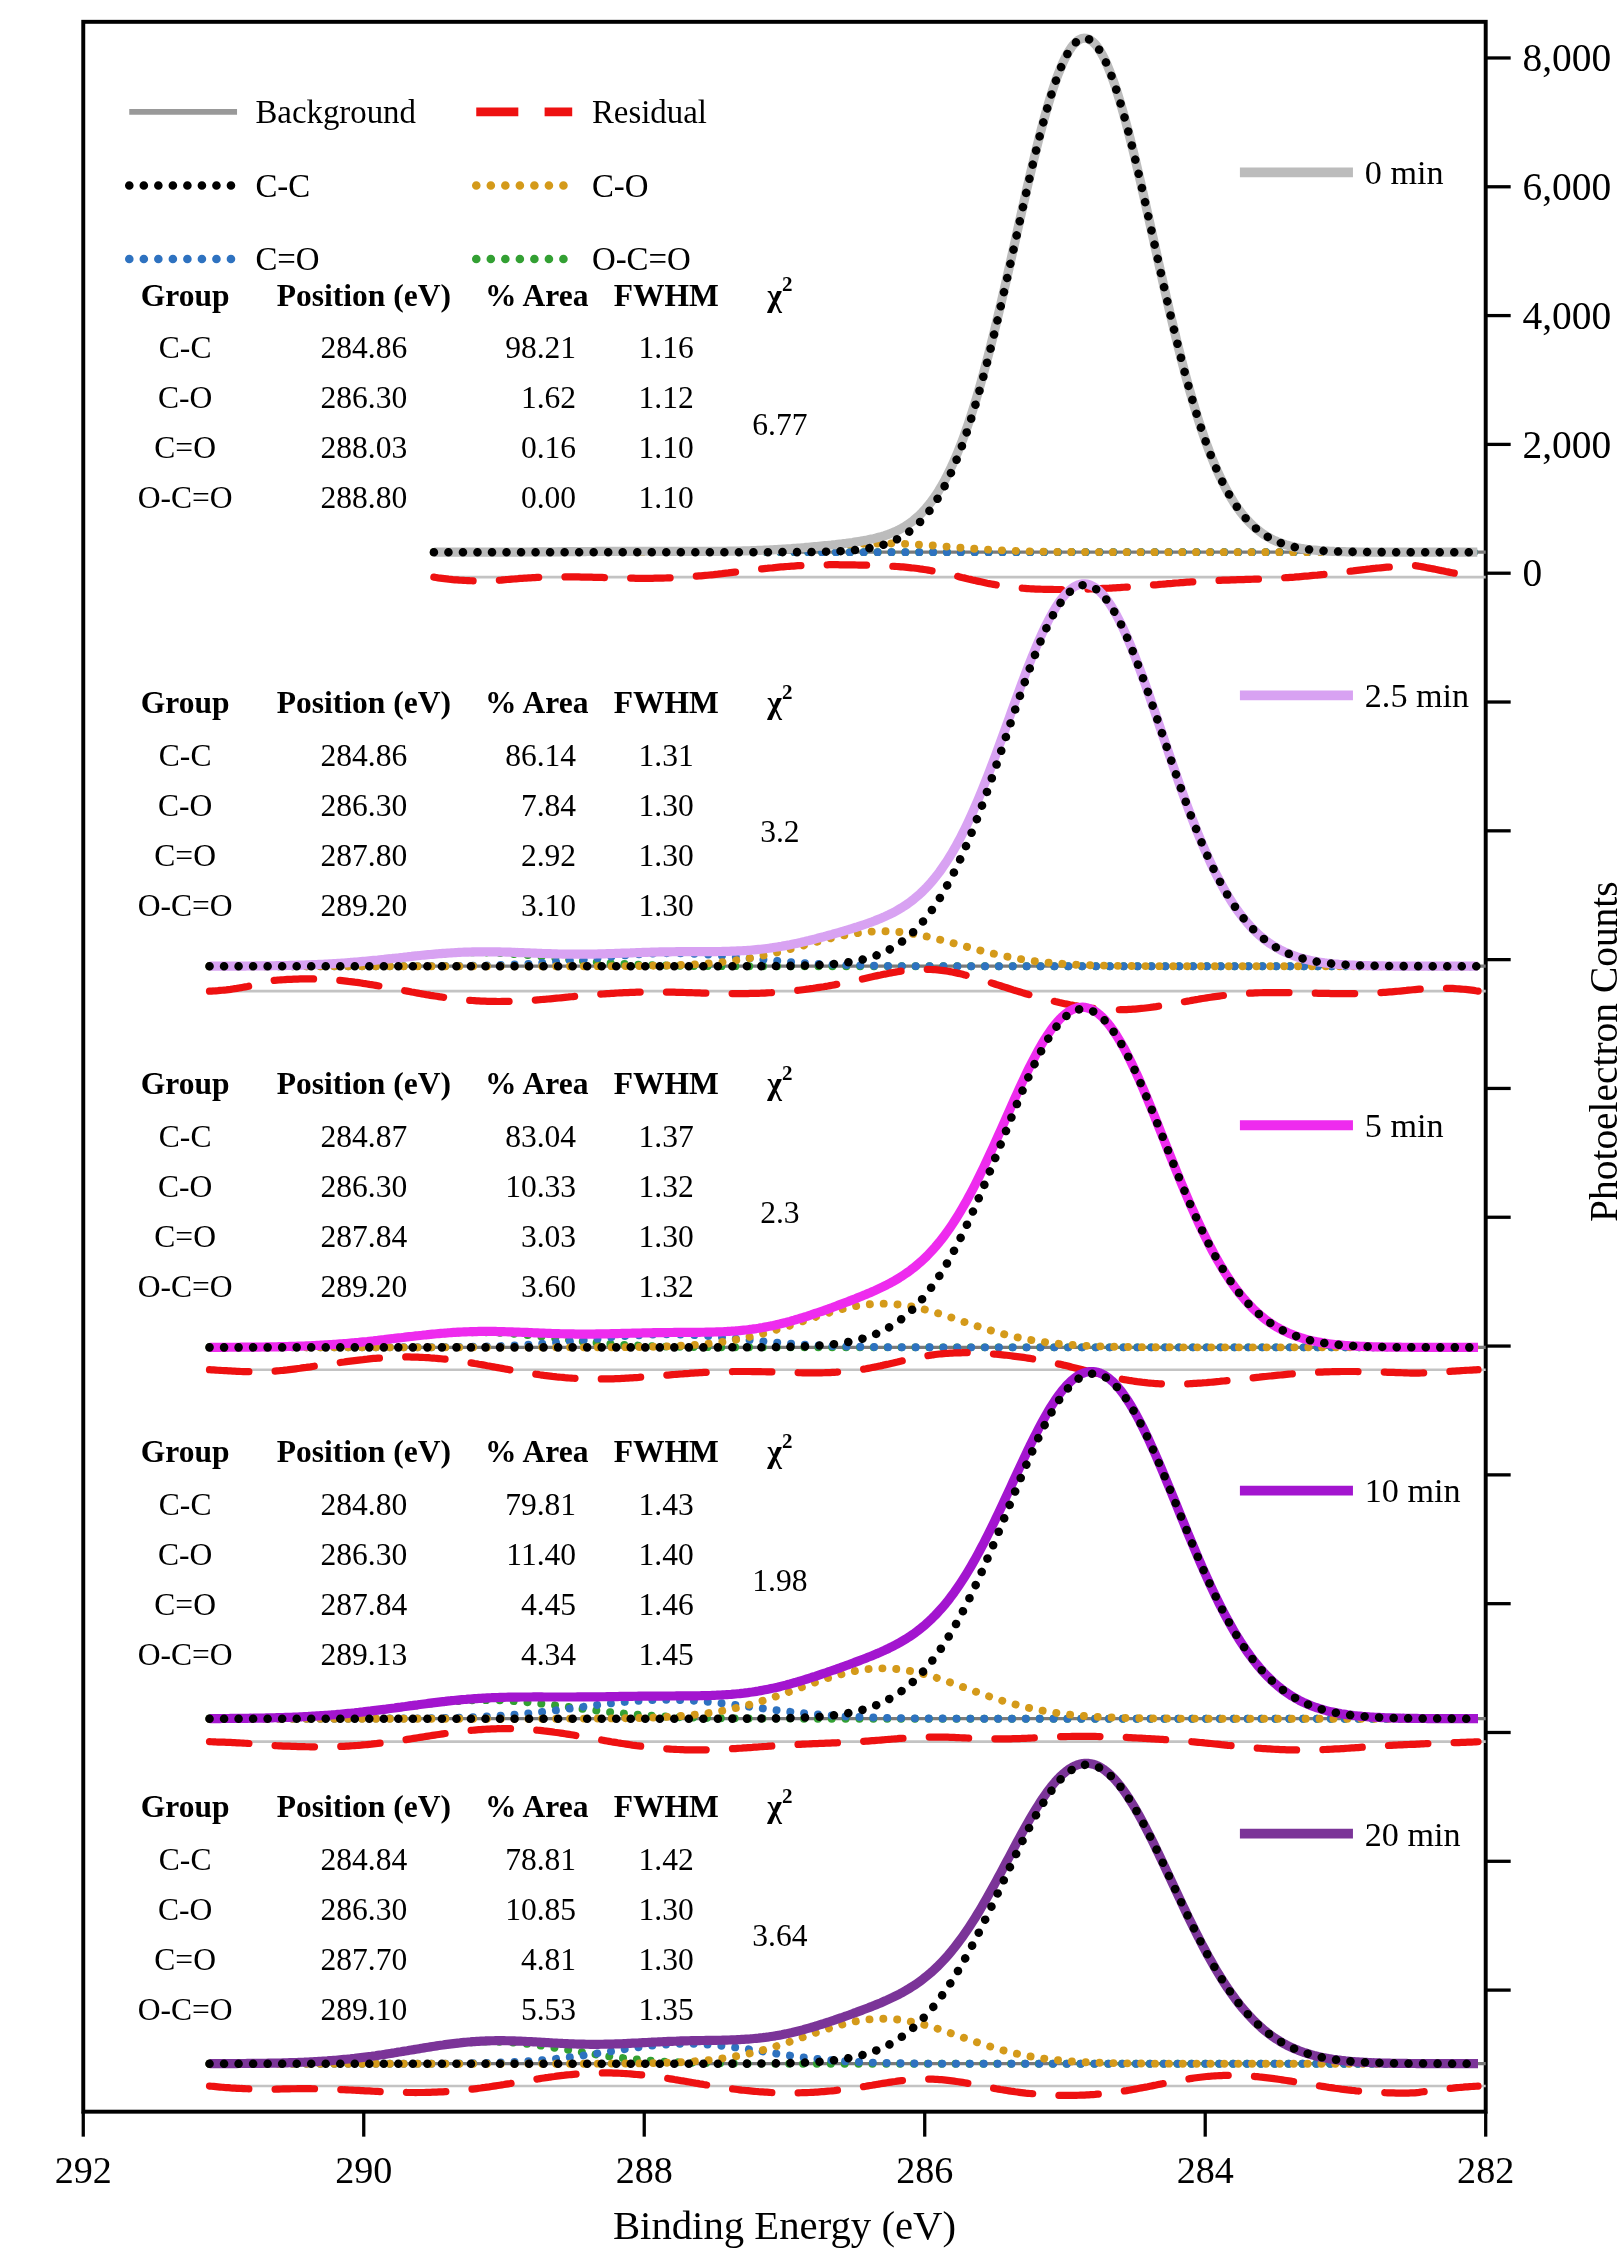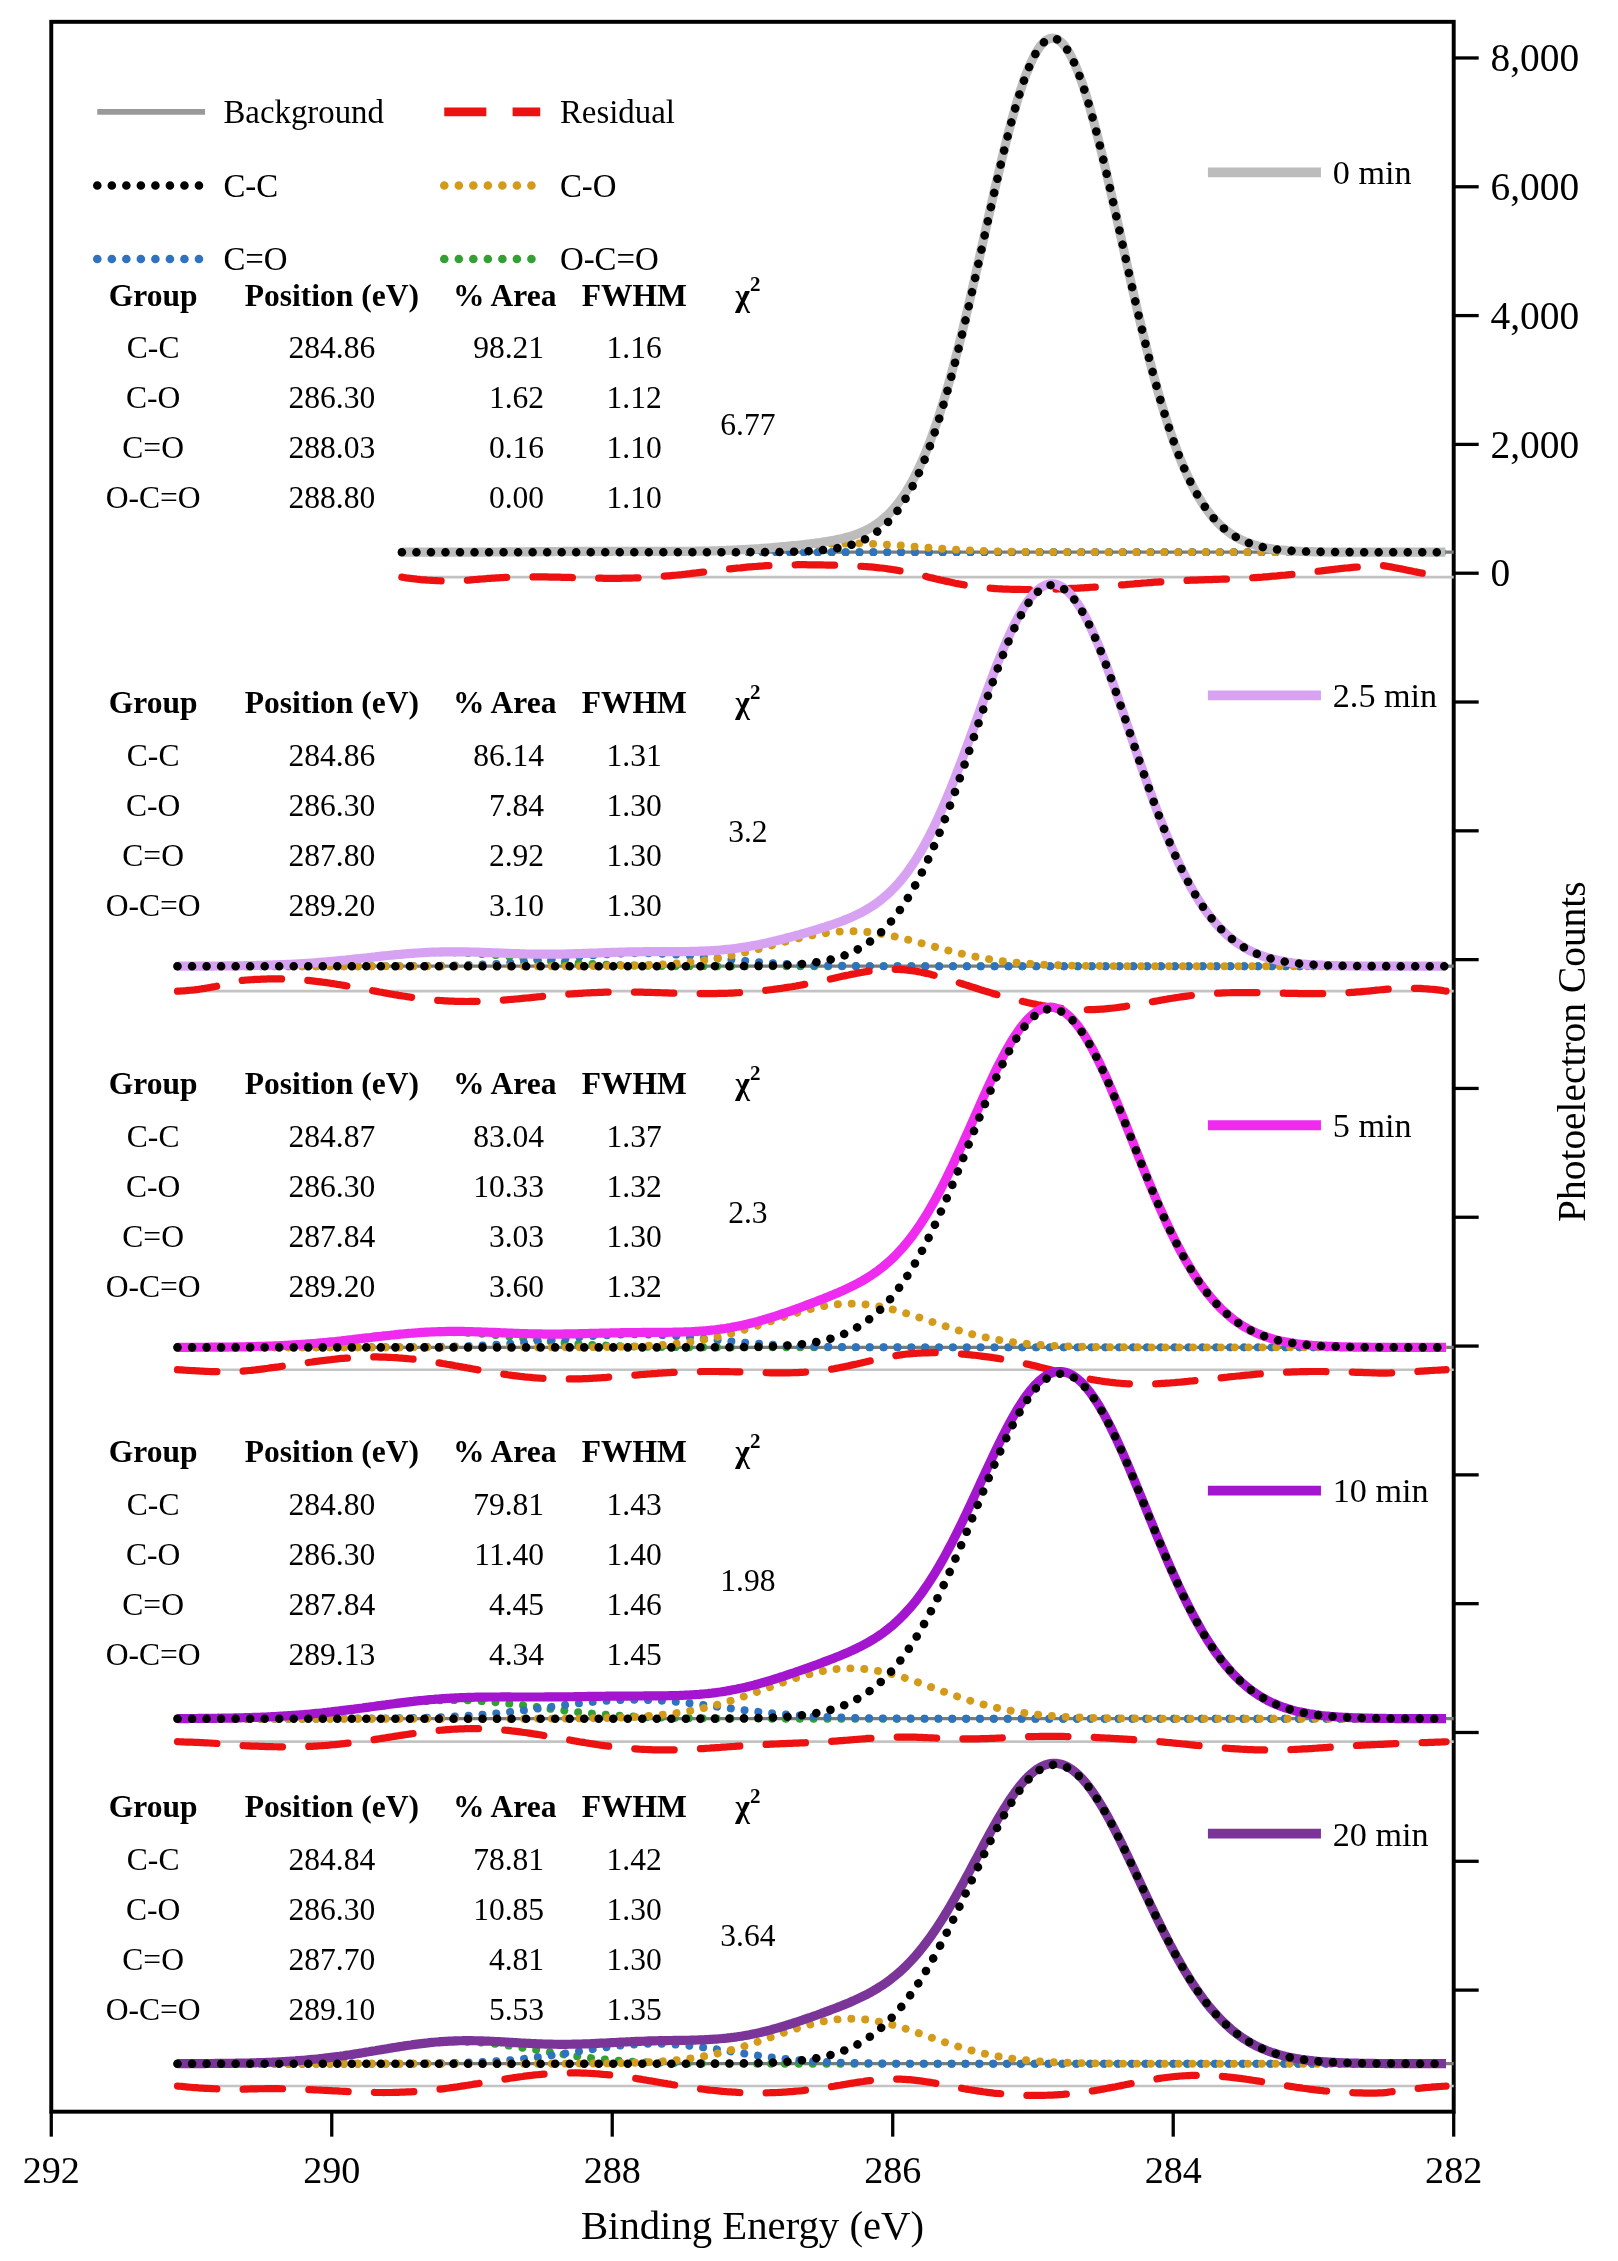--- a/index.html
+++ b/index.html
@@ -1,16 +1,16 @@
 <!DOCTYPE html>
 <html style="font-size:10.5px"><head>
 <meta charset="utf-8">
 <style>
   html,body{margin:0;padding:0;background:#ffffff;}
-  .fig{width:1480px;height:2261px;background:#ffffff;position:relative;}
+  .fig{width:1480px;height:2261px;background:#ffffff;position:relative;padding-left:32px;}
   svg text{font-family:"Liberation Serif","DejaVu Serif",serif;fill:#000;}
 </style>
 </head>
 <body>
 
 <div class="fig">
   <svg id="chart" width="1618" height="2261" viewBox="0 0 2462 3440" xmlns="http://www.w3.org/2000/svg">
       <rect x="78" y="33" width="2134" height="3180" fill="#ffffff" stroke="#000000" stroke-width="6"></rect>
       <line x1="2212" y1="88" x2="2250" y2="88" stroke="#000" stroke-width="5"></line>
       <text x="2268" y="108" font-size="60" text-anchor="start" font-weight="400">8,000</text>

